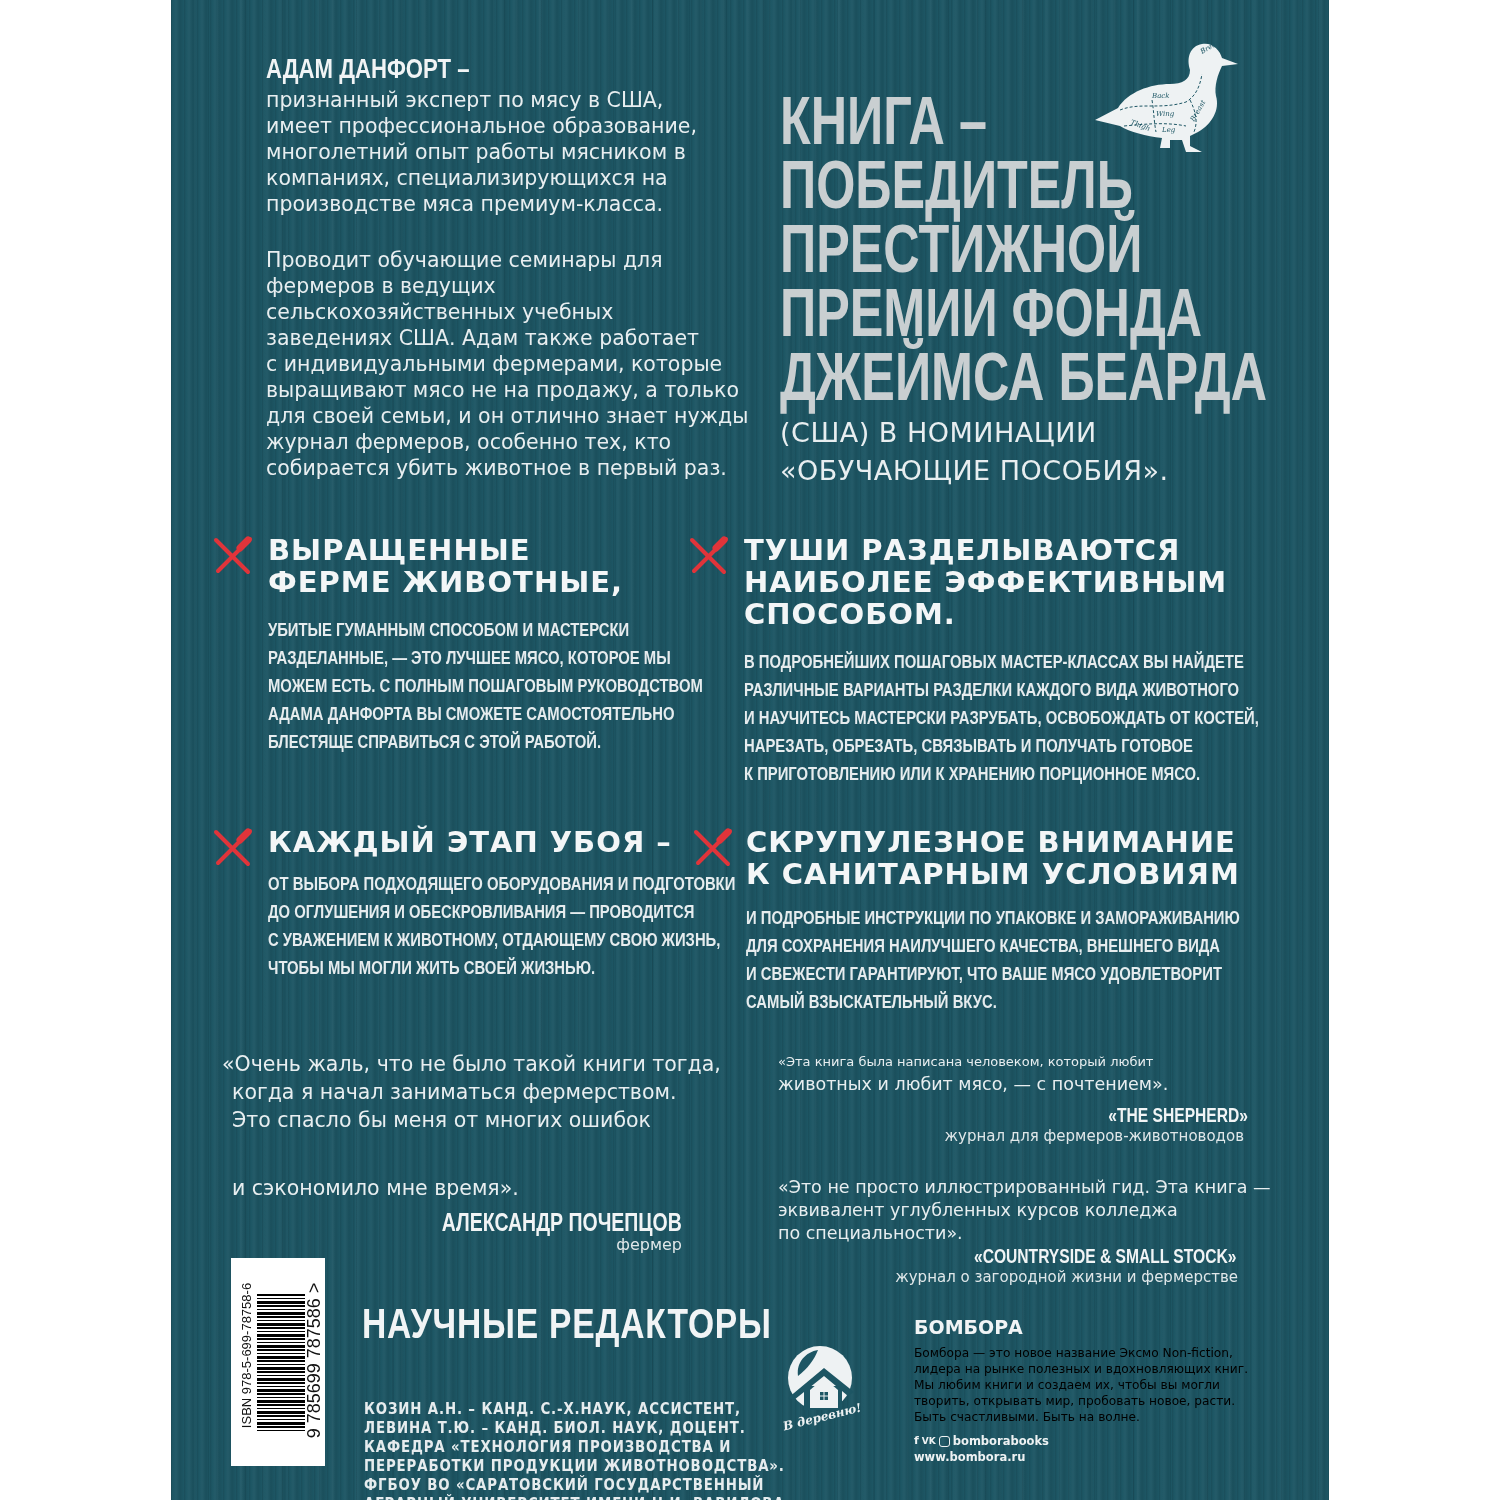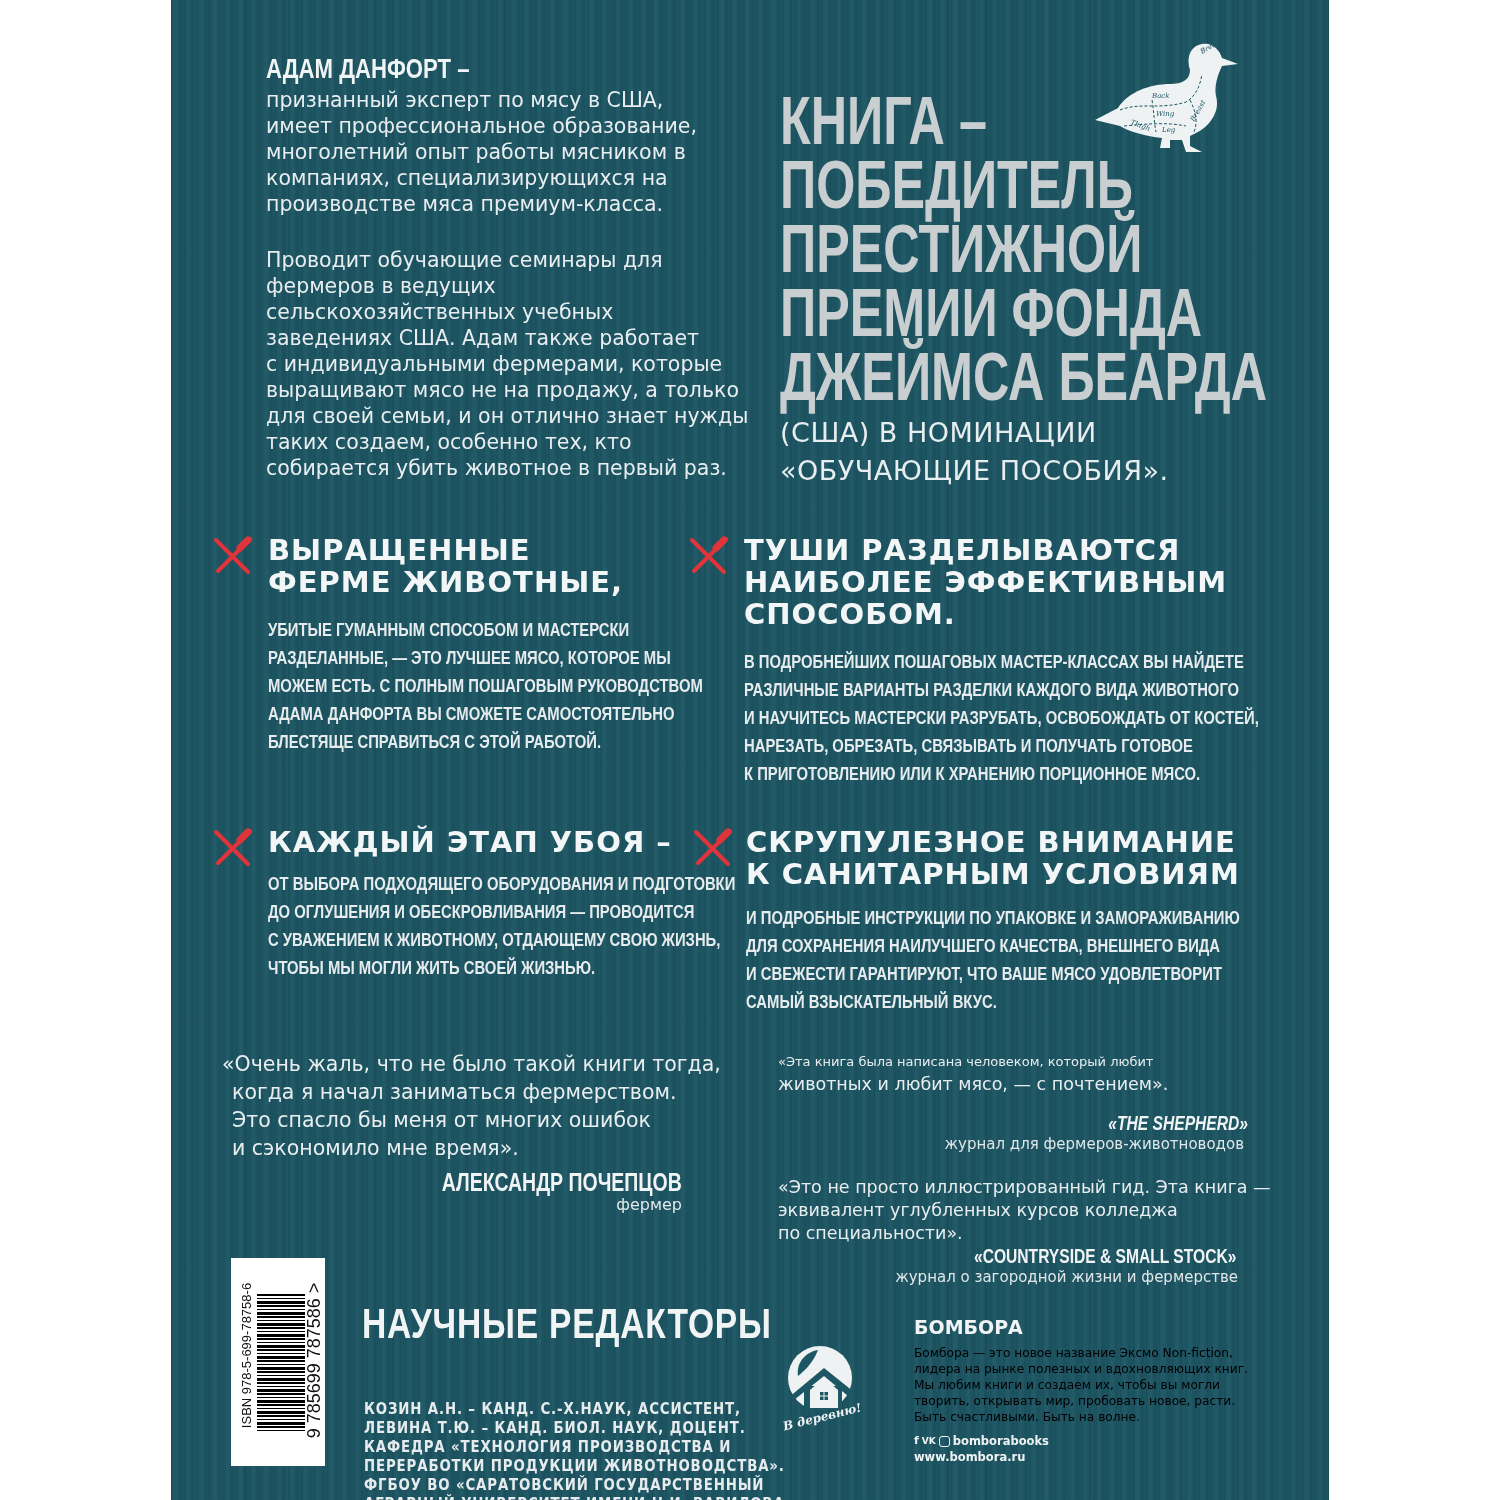--- a/index.html
+++ b/index.html
@@ -79,21 +79,21 @@
     <p>производстве мяса премиум-класса.</p>
   </div>
   <div class="para2">
     <p>Проводит обучающие семинары для</p>
     <p>фермеров в ведущих</p>
     <p>сельскохозяйственных учебных</p>
     <p>заведениях США. Адам также работает</p>
     <p>с индивидуальными фермерами, которые</p>
     <p>выращивают мясо не на продажу, а только</p>
     <p>для своей семьи, и он отлично знает нужды</p>
-    <p>таких создаем, особенно тех, кто</p>
+    <p>журнал фермеров, особенно тех, кто</p>
     <p>собирается убить животное в первый раз.</p>
   </div>
 </div>
 
 <div class="abs duck">
   <svg width="160" height="130" viewBox="0 0 160 130">
     <path d="M5,80 L28,68 C38,52 60,44 80,44 C92,44 100,40 100,30 C96,18 100,6 112,4 C122,2 130,10 132,18 L148,24 L132,26 C128,34 124,46 126,56 C130,70 122,84 108,92 L100,96 L100,106 L112,112 L96,112 L92,100 L80,100 L80,108 L70,108 L72,98 C56,96 40,92 30,86 Z" fill="#eef2f3"></path>
     <g stroke="#1d5664" stroke-width="1" stroke-dasharray="3,2" fill="none">
       <path d="M30,70 C50,62 70,70 96,62 C106,56 110,46 112,34"></path>
       <path d="M34,86 C56,84 76,82 96,86"></path>
@@ -218,31 +218,31 @@
       <div>И СВЕЖЕСТИ ГАРАНТИРУЮТ, ЧТО ВАШЕ МЯСО УДОВЛЕТВОРИТ</div>
       <div>САМЫЙ ВЗЫСКАТЕЛЬНЫЙ ВКУС.</div>
     </div>
   </div>
 </div>
 
 <div class="abs" style="left:222px; top:1050px; width:460px;">
   <div class="q-text">«Очень жаль, что не было такой книги тогда,</div>
   <div class="q-text" style="padding-left:10px;">когда я начал заниматься фермерством.</div>
   <div class="q-text" style="padding-left:10px;">Это спасло бы меня от многих ошибок</div>
-  <div class="q-text" style="padding-left:10px;">и сэкономило мне время».</div>
+  <div class="q-text" style="padding-left:10px;margin-top:40px;">и сэкономило мне время».</div>
   <div class="right" style="margin-top:6px;">
     <span class="q-author" style="font-size:25px;">АЛЕКСАНДР ПОЧЕПЦОВ</span>
   </div>
   <div class="right q-role" style="font-size:16px; margin-top:-2px;">фермер</div>
 </div>
 
 <div class="abs" style="left:778px; top:1050px; width:476px;">
   <div class="q-text q-sm" style="font-size:13px; line-height:23px;">«Эта книга была написана человеком, который любит</div>
   <div class="q-text q-sm" style="font-size:17.5px; line-height:23px;">животных и любит мясо, — с почтением».</div>
-  <div class="right" style="margin-top:16px; padding-right:6px;font-style:italic;">
+  <div class="right" style="margin-top:8px; padding-right:6px;">
     <span class="q-author" style="font-size:20px;">«THE SHEPHERD»</span>
   </div>
   <div class="right q-role" style="font-size:15px; padding-right:10px;">журнал для фермеров-животноводов</div>
 </div>
 
 <div class="abs" style="left:778px; top:1176px; width:476px;">
   <div class="q-text q-sm" style="font-size:17.5px; line-height:23px;">«Это не просто иллюстрированный гид. Эта книга —</div>
   <div class="q-text q-sm" style="font-size:17.5px; line-height:23px;">эквивалент углубленных курсов колледжа</div>
   <div class="q-text q-sm" style="font-size:17.5px; line-height:23px;">по специальности».</div>
   <div class="right" style="margin-top:0px; padding-right:18px;">

